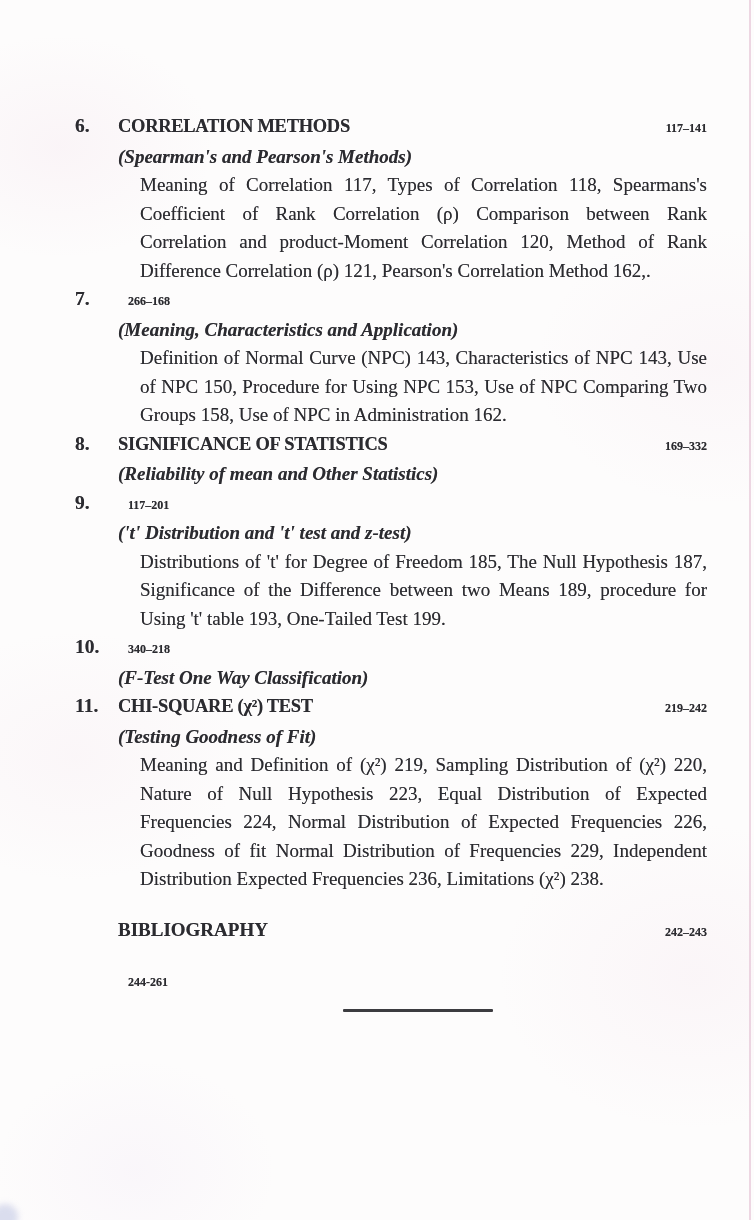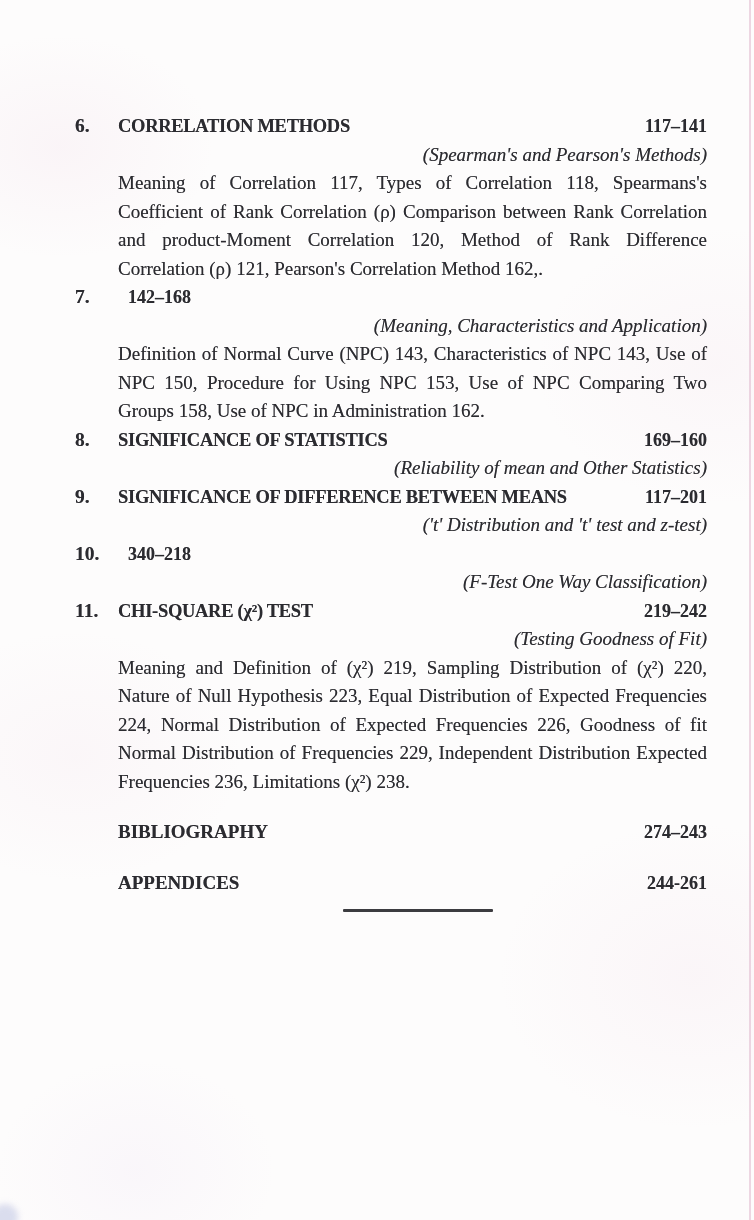--- a/index.html
+++ b/index.html
@@ -70,33 +70,32 @@
   }
   .title {
     flex: 1 1 auto;
     font-weight: bold;
     font-size: 18.5px;
     letter-spacing: -0.3px;
   }
   .pages {
     flex: 0 0 auto;
     font-weight: bold;
-    font-size: 18px;
+    font-size: 12px;
     white-space: nowrap;
     padding-left: 10px;
   }
   .subtitle {
     margin-left: 43px;
-    font-weight: normal;
+    font-weight: bold;
     font-style: italic;
     font-size: 19px;
-    text-align: right;
   }
   .topics {
-    margin-left: 43px;
+    margin-left: 65px;
     font-size: 19px;
     text-align: justify;
   }
   .backmatter { margin-top: 22px; }
   .backmatter .title { font-size: 19px; letter-spacing: 0; }
   .rule {
     width: 150px;
     height: 3px;
     background: #3c3c40;
     margin: 12px 0 0 268px;
@@ -118,42 +117,42 @@
         <span class="title">CORRELATION METHODS</span>
         <span class="pages">117–141</span>
       </div>
       <div class="subtitle">(Spearman's and Pearson's Methods)</div>
       <div class="topics">Meaning of Correlation 117, Types of Correlation 118, Spearmans's Coefficient of Rank Correlation (ρ) Comparison between Rank Correlation and product-Moment Correlation 120, Method of Rank Difference Correlation (ρ) 121, Pearson's Correlation Method 162,.</div>
     </div>
 
     <div class="entry">
       <div class="entry-head">
         <span class="num">7.</span>
-        <span class="pages">142–168</span>
+        <span class="pages">266–168</span>
       </div>
       <div class="subtitle">(Meaning, Characteristics and Application)</div>
       <div class="topics">Definition of Normal Curve (NPC) 143, Characteristics of NPC 143, Use of NPC 150, Procedure for Using NPC 153, Use of NPC Comparing Two Groups 158, Use of NPC in Administration 162.</div>
     </div>
 
     <div class="entry">
       <div class="entry-head">
         <span class="num">8.</span>
         <span class="title">SIGNIFICANCE OF STATISTICS</span>
-        <span class="pages">169–160</span>
+        <span class="pages">169–332</span>
       </div>
       <div class="subtitle">(Reliability of mean and Other Statistics)</div>
     </div>
 
     <div class="entry">
       <div class="entry-head">
         <span class="num">9.</span>
-        <span class="title">SIGNIFICANCE OF DIFFERENCE BETWEEN MEANS</span>
         <span class="pages">117–201</span>
       </div>
       <div class="subtitle">('t' Distribution and 't' test and z-test)</div>
+      <div class="topics">Distributions of 't' for Degree of Freedom 185, The Null Hypothesis 187, Significance of the Difference between two Means 189, procedure for Using 't' table 193, One-Tailed Test 199.</div>
     </div>
 
     <div class="entry">
       <div class="entry-head">
         <span class="num">10.</span>
         <span class="pages">340–218</span>
       </div>
       <div class="subtitle">(F-Test One Way Classification)</div>
     </div>
 
@@ -164,28 +163,27 @@
         <span class="pages">219–242</span>
       </div>
       <div class="subtitle">(Testing Goodness of Fit)</div>
       <div class="topics">Meaning and Definition of (χ²) 219, Sampling Distribution of (χ²) 220, Nature of Null Hypothesis 223, Equal Distribution of Expected Frequencies 224, Normal Distribution of Expected Frequencies 226, Goodness of fit Normal Distribution of Frequencies 229, Independent Distribution Expected Frequencies 236, Limitations (χ²) 238.</div>
     </div>
 
     <div class="entry backmatter">
       <div class="entry-head">
         <span class="num"></span>
         <span class="title">BIBLIOGRAPHY</span>
-        <span class="pages">274–243</span>
+        <span class="pages">242–243</span>
       </div>
     </div>
 
     <div class="entry backmatter">
       <div class="entry-head">
         <span class="num"></span>
-        <span class="title">APPENDICES</span>
         <span class="pages">244-261</span>
       </div>
     </div>
 
     <div class="rule"></div>
 
   </div>
 </div>
 
 </body></html>

